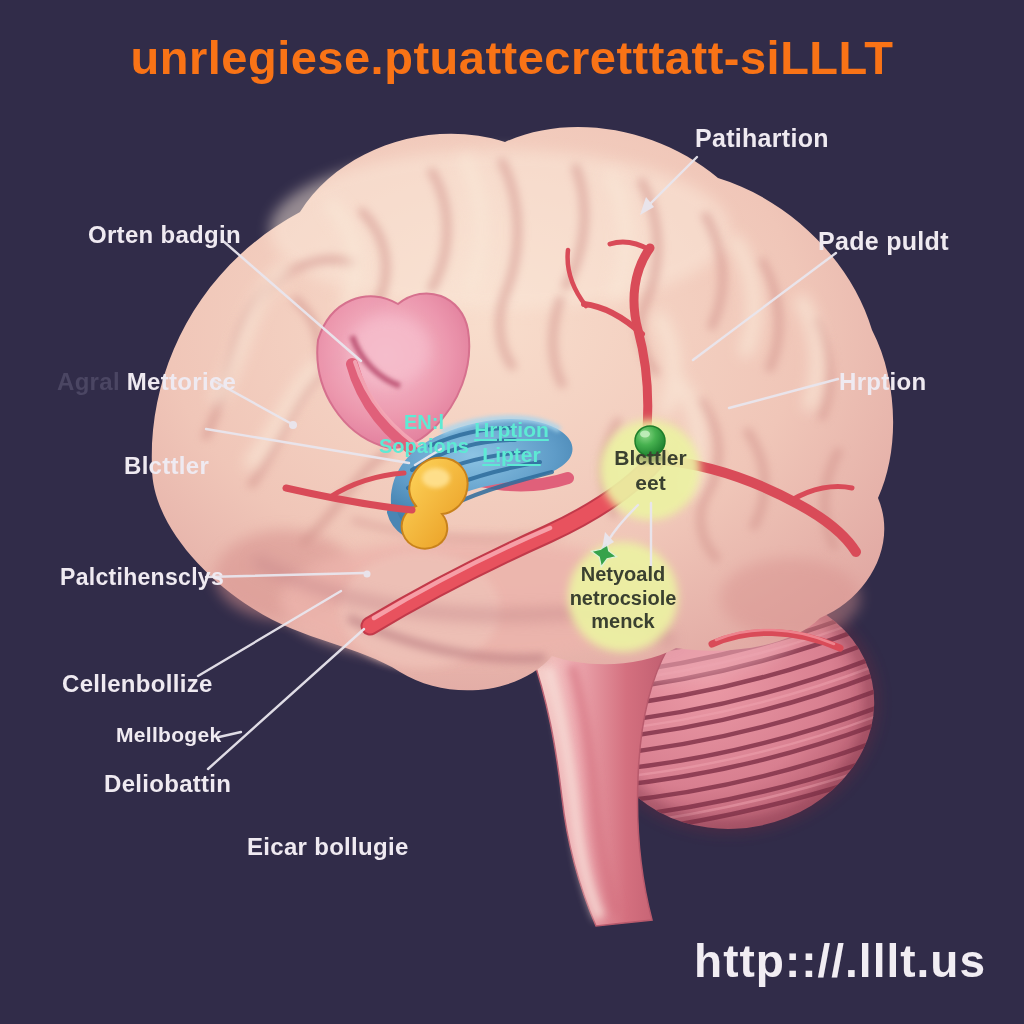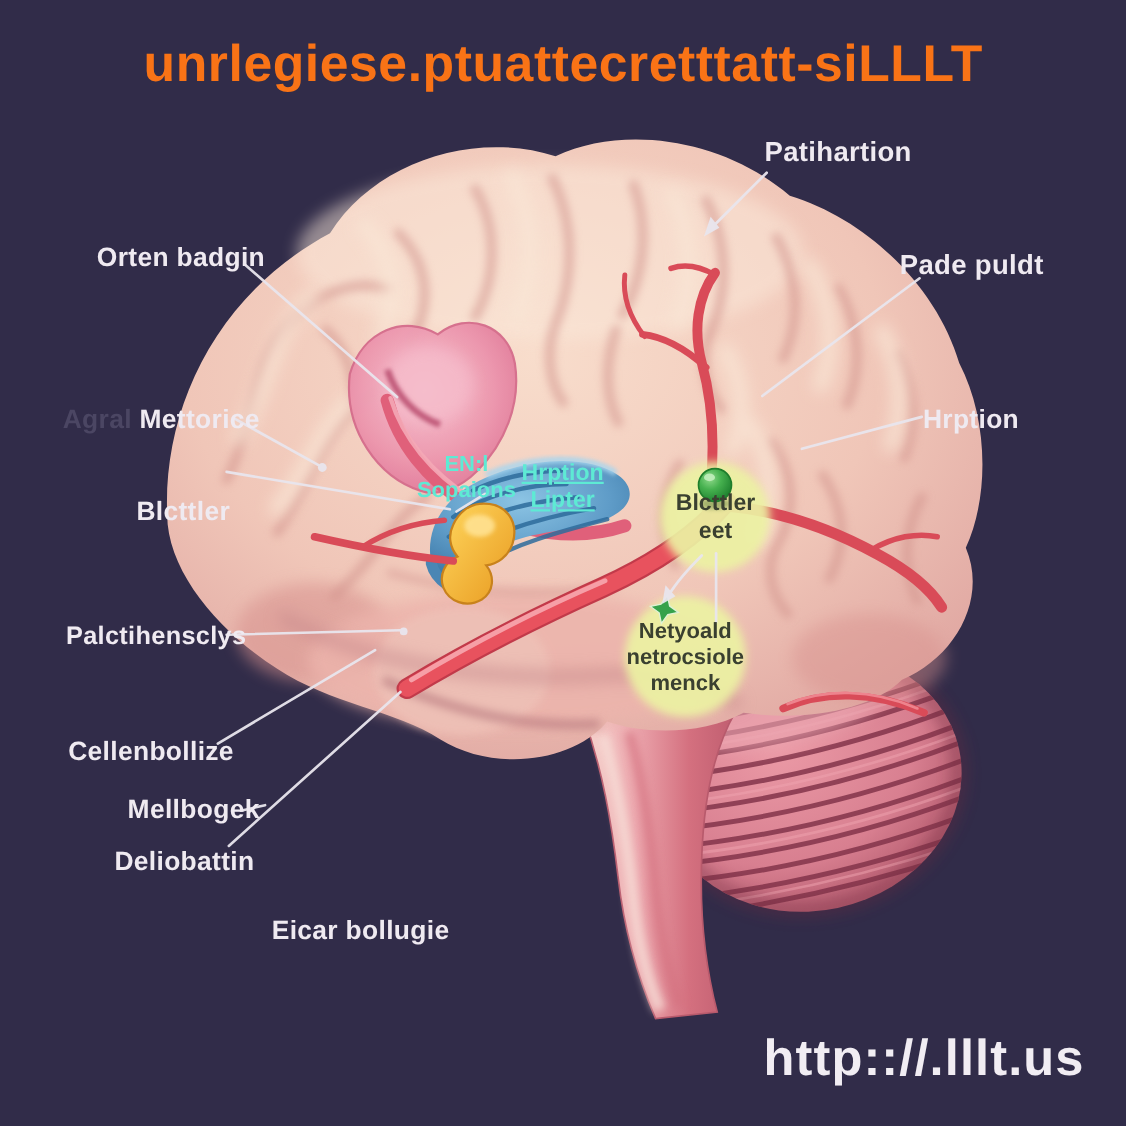--- a/index.html
+++ b/index.html
@@ -246,21 +246,21 @@
   <div class="lbl" style="left:818px;top:227px;font-size:25px;">Pade puldt</div>
   <div class="lbl" style="left:88px;top:221px;font-size:24px;">Orten badgin</div>
   <div class="lbl" style="left:57px;top:368px;font-size:24px;">
     <span class="faded">Agral</span>
     <span>Mettorice</span>
   </div>
   <div class="lbl" style="left:124px;top:416px;font-size:24px;margin-top:36px;">Blcttler</div>
   <div class="lbl" style="left:839px;top:368px;font-size:24px;">Hrption</div>
   <div class="lbl" style="left:60px;top:564px;font-size:23px;">Palctihensclys</div>
   <div class="lbl" style="left:62px;top:670px;font-size:24px;">Cellenbollize</div>
-  <div class="lbl" style="left:116px;top:723px;font-size:24px;">Mellbogek</div>
+  <div class="lbl" style="left:116px;top:723px;font-size:21px;">Mellbogek</div>
   <div class="lbl" style="left:104px;top:770px;font-size:24px;">Deliobattin</div>
   <div class="lbl" style="left:247px;top:833px;font-size:24px;">Eicar bollugie</div>
 
   <div class="tag" style="left:374px;top:411px;width:100px;font-size:20px;">
     <span>EN:l</span>
     <span>Sopaions</span>
   </div>
   <div class="tag" style="left:459px;top:418px;width:105px;font-size:21px;text-decoration:underline;">
     <span>Hrption</span>
     <span>Lipter</span>

